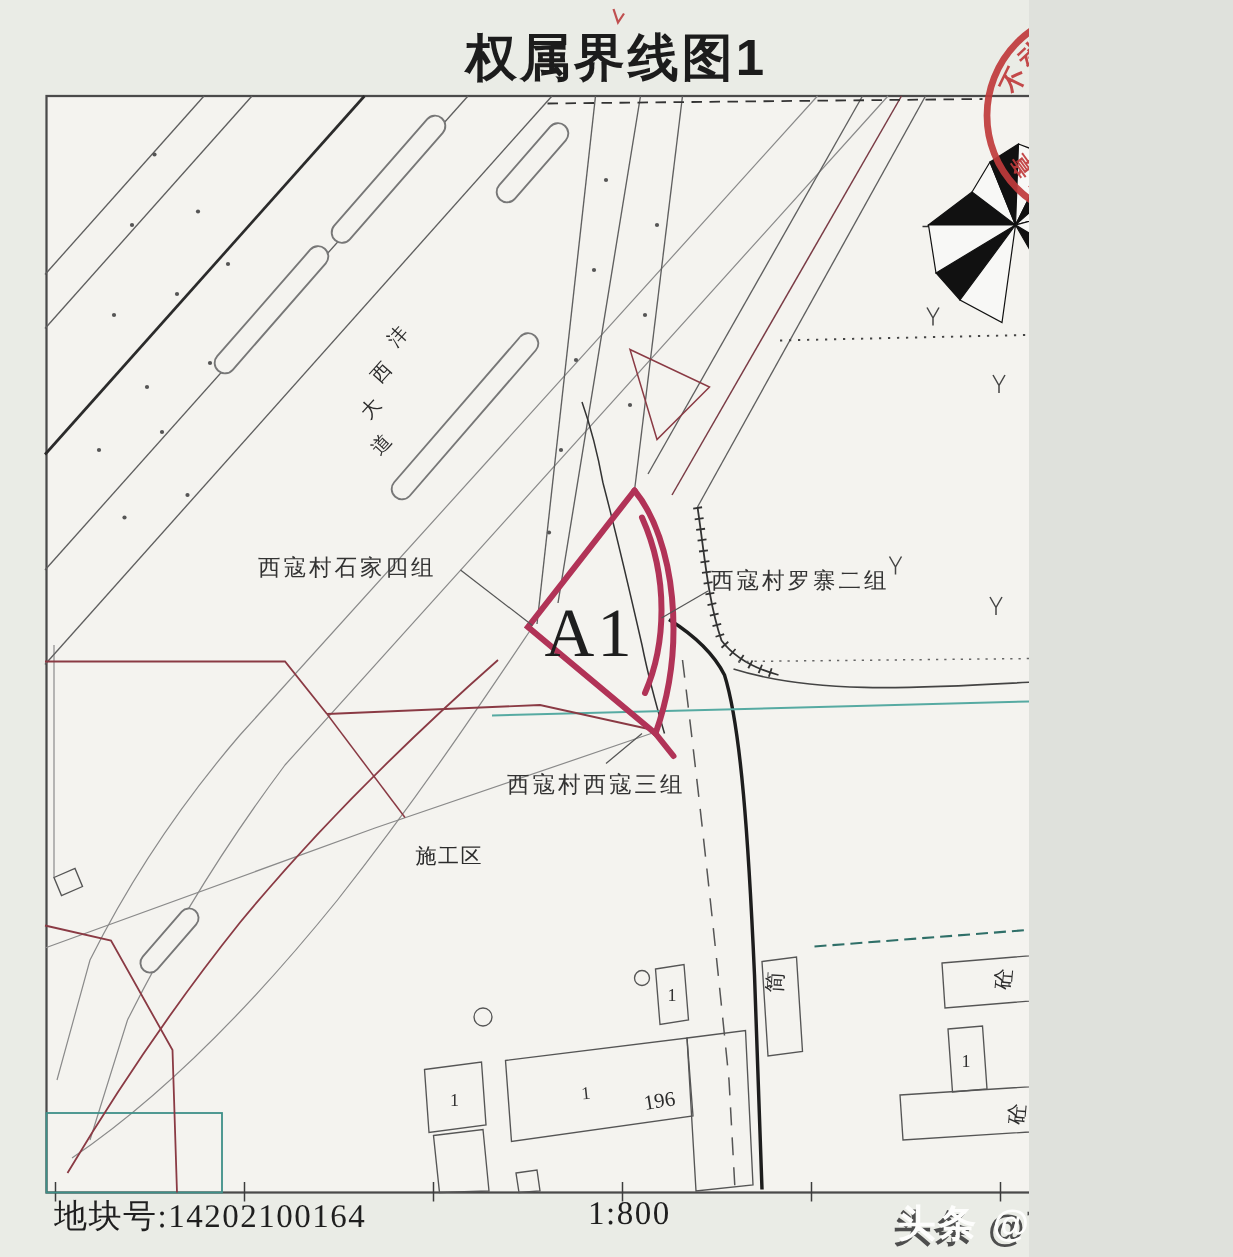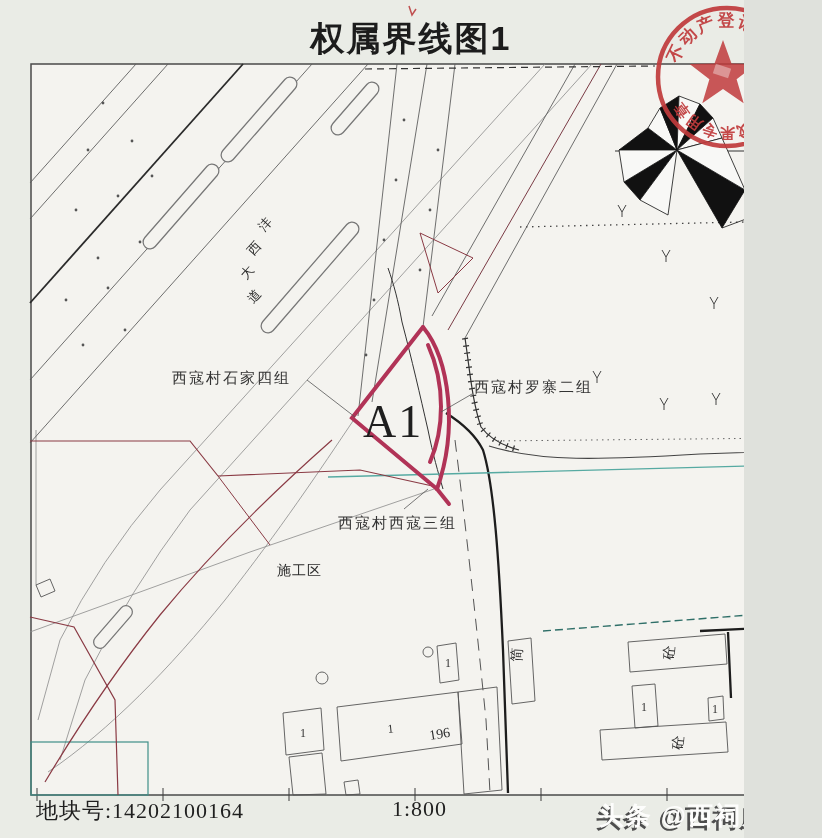--- a/index.html
+++ b/index.html
@@ -1,17 +1,17 @@
 <!DOCTYPE html>
 <html><head>
 <meta charset="utf-8">
 <style>
   html,body{margin:0;padding:0;}
   body{background:#dfe1dc;font-family:"Liberation Serif",serif;}
-  .page{position:relative;width:744px;height:838px;background:#eaece6;overflow:hidden;}
+  .page{position:relative;width:686px;height:838px;background:#eaece6;overflow:hidden;}
   svg{display:block;}
   text{user-select:none;}
   .t-title{font-family:"Liberation Sans",sans-serif;font-weight:bold;font-size:34px;fill:#1c1c1c;letter-spacing:2px;}
   .t-serif{font-family:"Liberation Serif",serif;fill:#2b2b2b;}
   .t-label{font-size:15px;letter-spacing:2px;fill:#333;}
   .t-small{font-size:12px;fill:#333;}
   .t-parcel{font-size:46px;fill:#1e1e1e;letter-spacing:2px;}
   .t-footer{font-size:22px;fill:#1f1f1f;letter-spacing:1px;}
   .t-stamp{font-family:"Liberation Serif",serif;font-weight:bold;}
   .t-wm-main{font-family:"Liberation Sans",sans-serif;font-weight:bold;font-size:25px;fill:#fdfdfc;letter-spacing:2px;}

